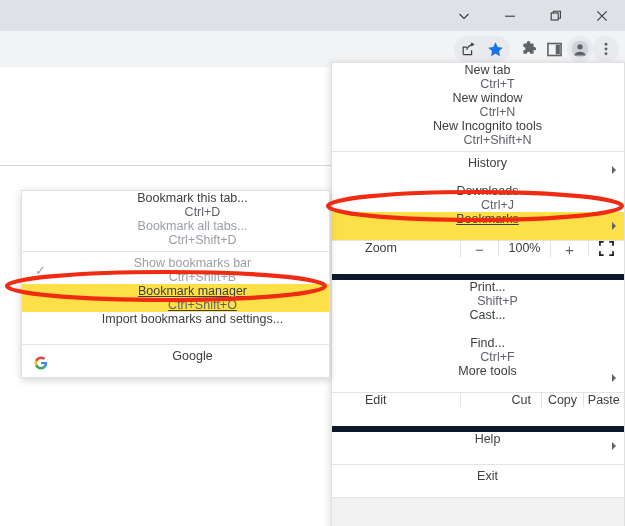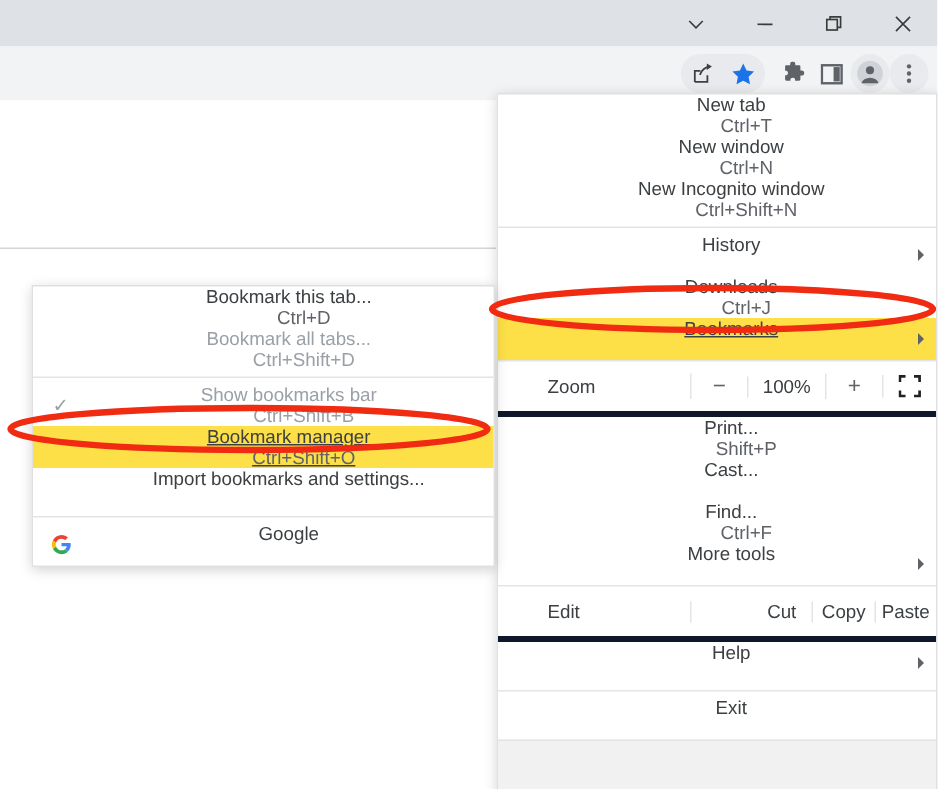--- a/index.html
+++ b/index.html
@@ -129,24 +129,24 @@
   }
 
   
   #main-menu {
     left: 331px;
     top: 62px;
     width: 294px;
   }
   .row-split {
     display: flex;
-    align-items: center;
+    align-items: flex-start;
     height: 33px;
     border-top: 1px solid #e4e4e4;
-    border-bottom: 4px solid #0f172a;
+    border-bottom: 6px solid #0f172a;
   }
   .row-split .cell {
     display: flex;
     align-items: center;
     justify-content: center;
     border-left: 1px solid #e4e4e4;
     box-sizing: border-box;
   }
   .row-split .cell:first-child { border-left: none; }
   .row-split .cell.lead {
@@ -290,21 +290,21 @@
 
   <div class="menu-item">
     <span class="label">New tab</span>
     <span class="accel">Ctrl+T</span>
   </div>
   <div class="menu-item">
     <span class="label">New window</span>
     <span class="accel">Ctrl+N</span>
   </div>
   <div class="menu-item">
-    <span class="label">New Incognito window</span>
+    <span class="label">New Incognito tools</span>
     <span class="accel">Ctrl+Shift+N</span>
   </div>
 
   <div class="sep"></div>
 
   <div class="menu-item">
     <span class="label">History</span>
     <span class="arrow"></span>
   </div>
   <div class="menu-item">

